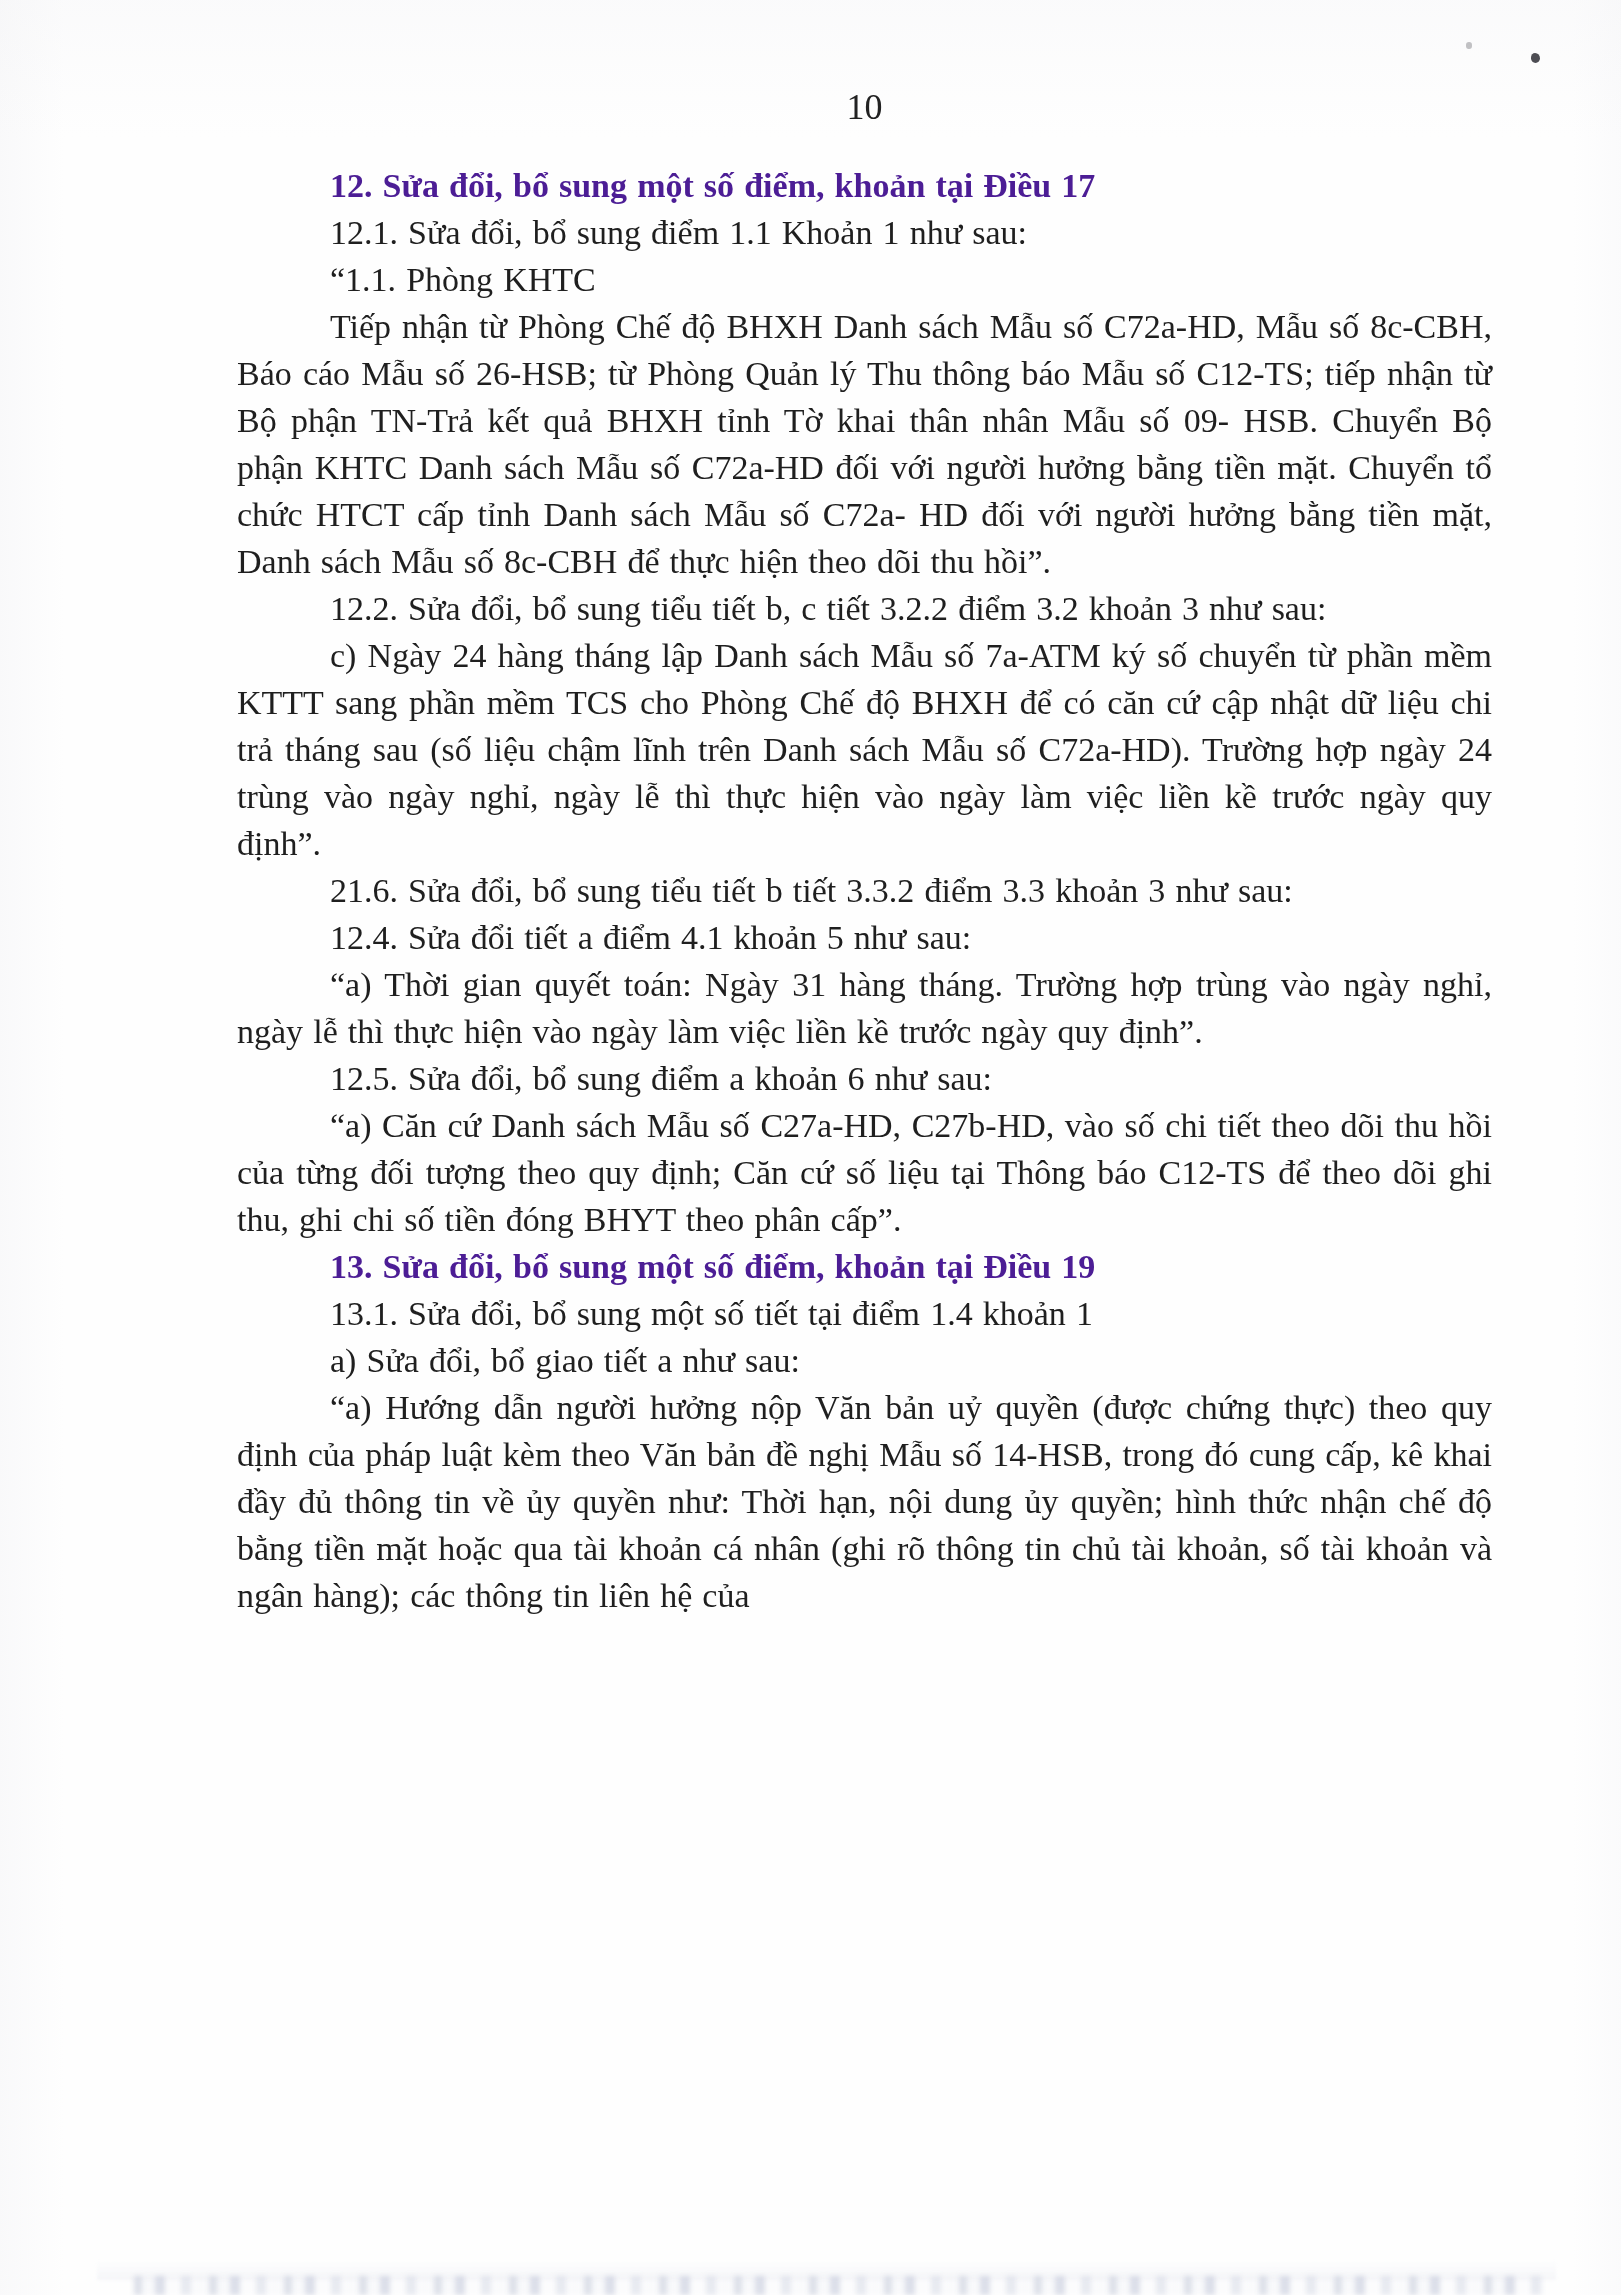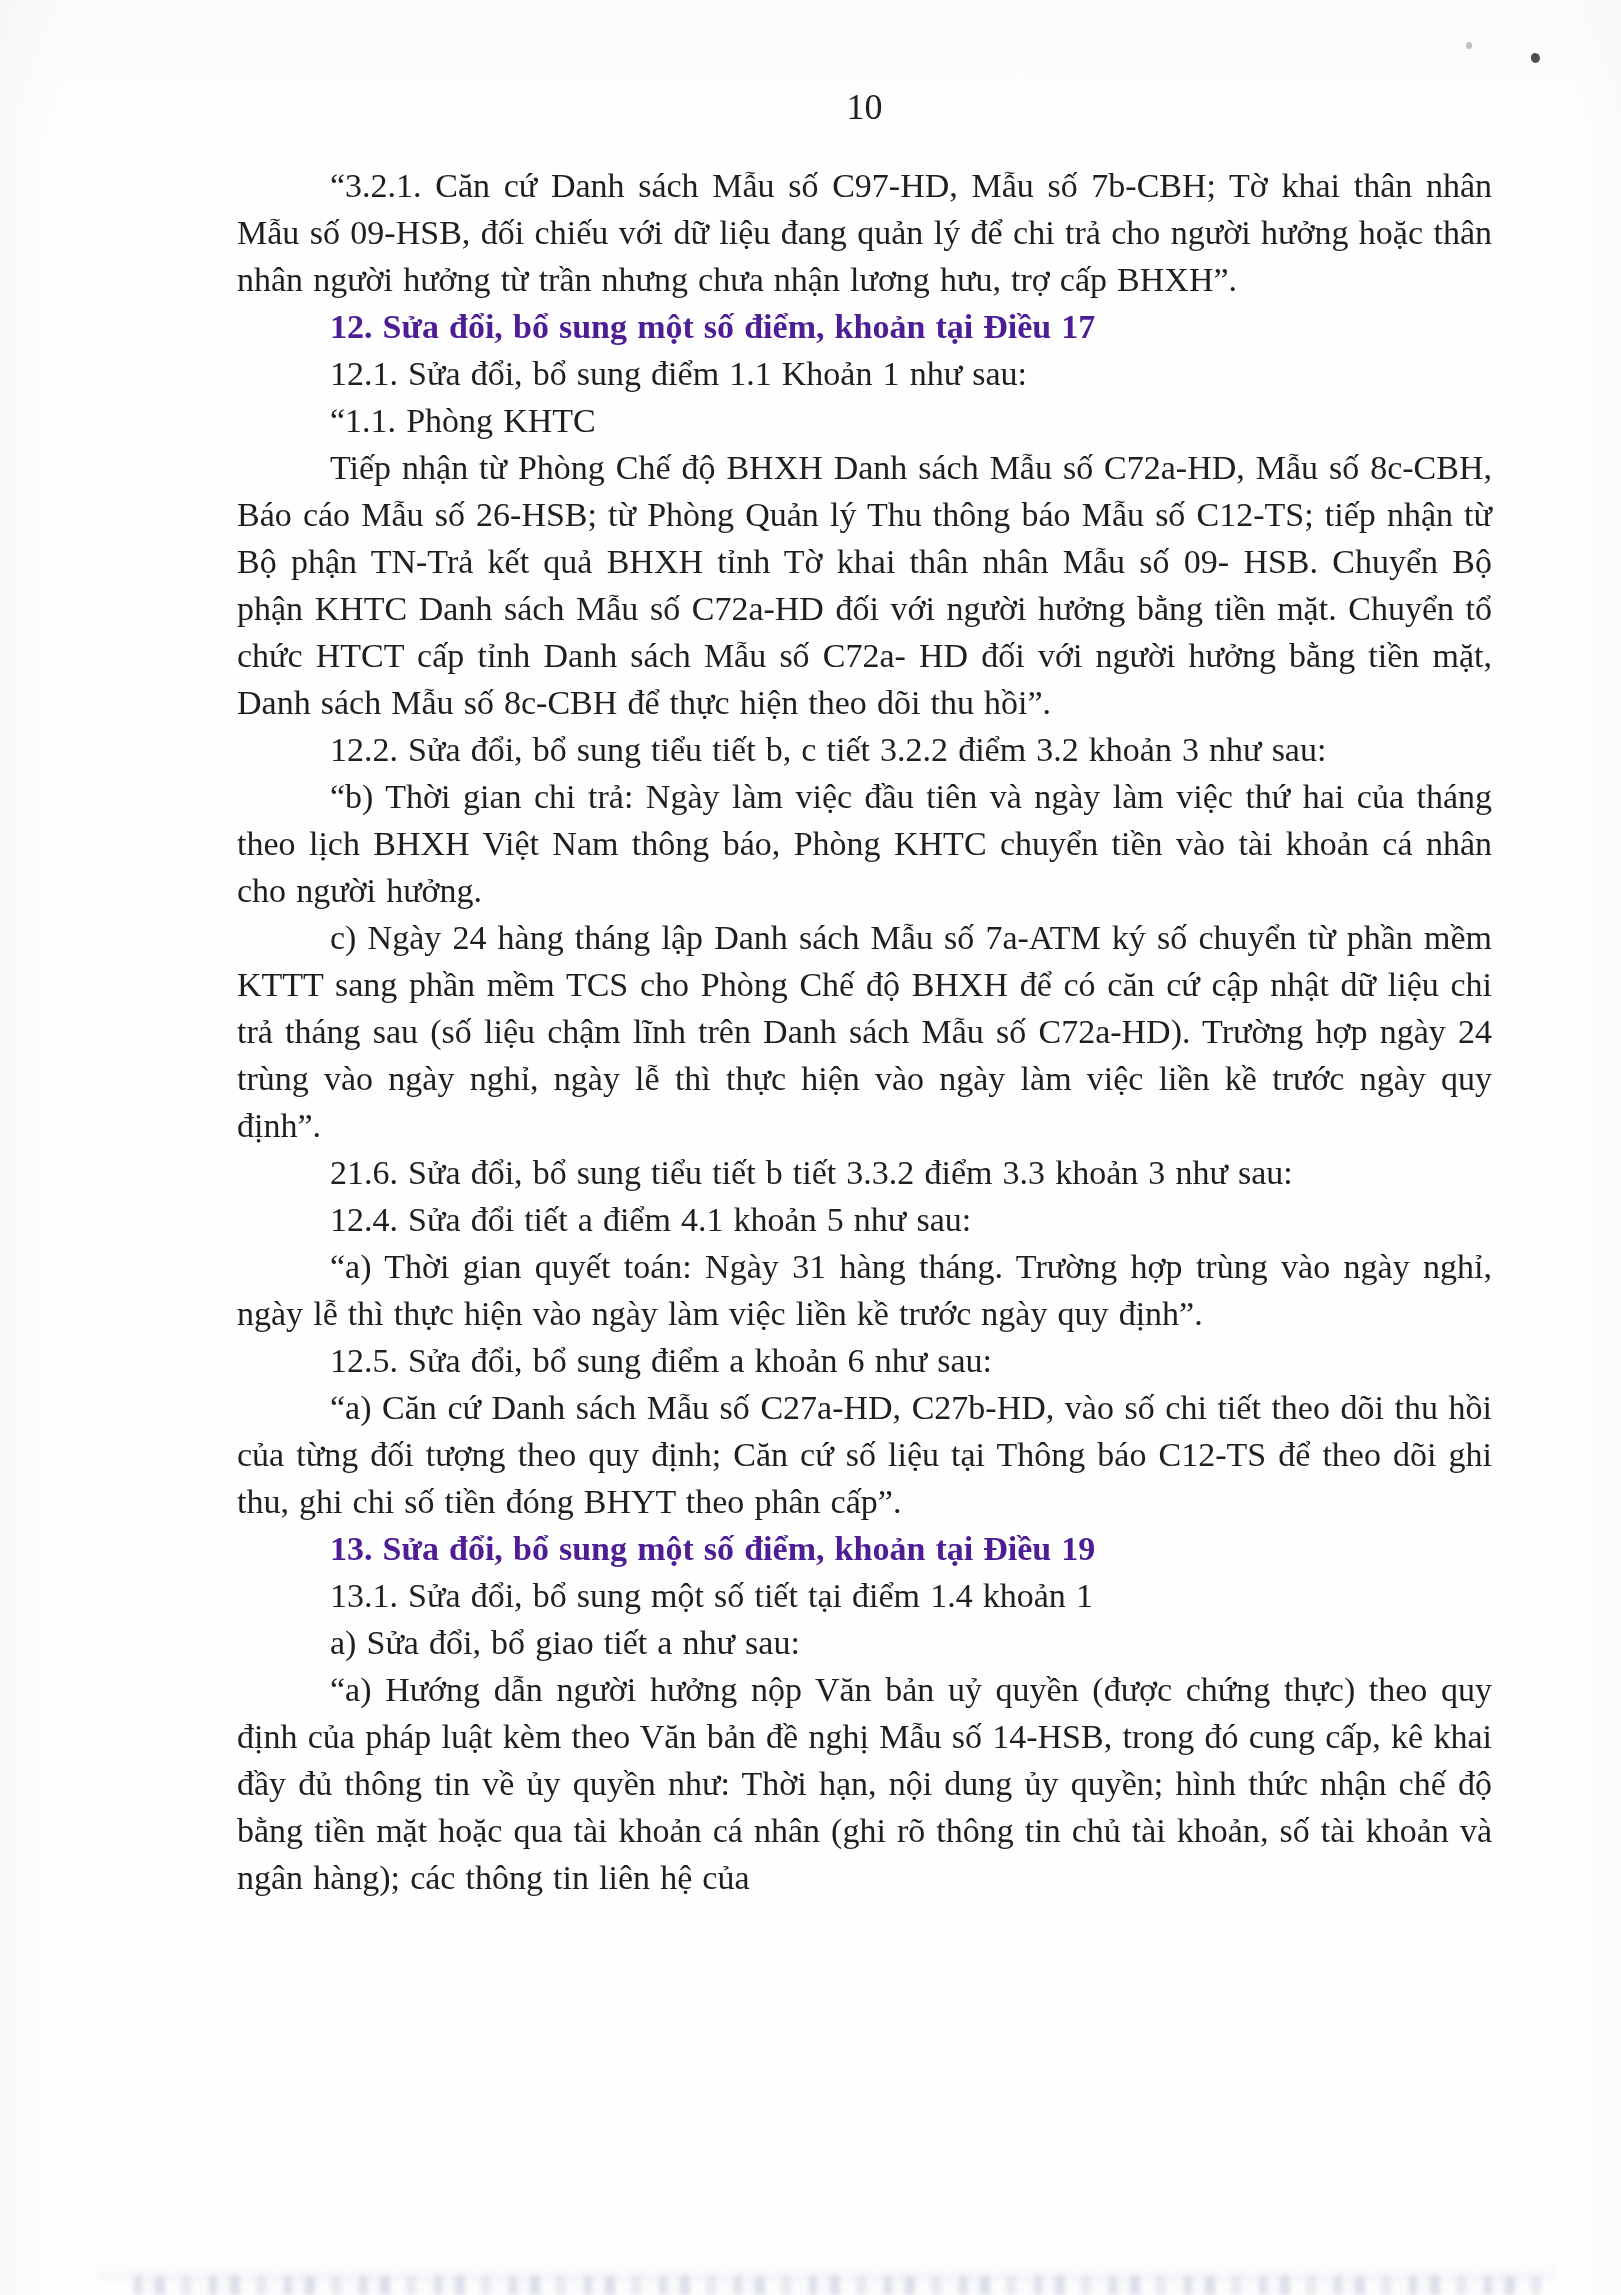--- a/index.html
+++ b/index.html
@@ -80,27 +80,25 @@
     filter:blur(1.6px);
   }
 </style>
 </head>
 <body>
 
 <div class="page">
   <div class="page-number">10</div>
 
   <div class="content">
-      <p class="para">“3.2.1. Căn cứ Danh sách Mẫu số C97-HD, Mẫu số 7b-CBH; Tờ khai thân nhân Mẫu số 09-HSB, đối chiếu với dữ liệu đang quản lý để chi trả cho người hưởng hoặc thân nhân người hưởng từ trần nhưng chưa nhận lương hưu, trợ cấp BHXH”.</p>
       <p class="para bold">12. Sửa đổi, bổ sung một số điểm, khoản tại Điều 17</p>
       <p class="para">12.1. Sửa đổi, bổ sung điểm 1.1 Khoản 1 như sau:</p>
       <p class="para">“1.1. Phòng KHTC</p>
       <p class="para">Tiếp nhận từ Phòng Chế độ BHXH Danh sách Mẫu số C72a-HD, Mẫu số 8c-CBH, Báo cáo Mẫu số 26-HSB; từ Phòng Quản lý Thu thông báo Mẫu số C12-TS; tiếp nhận từ Bộ phận TN-Trả kết quả BHXH tỉnh Tờ khai thân nhân Mẫu số 09- HSB. Chuyển Bộ phận KHTC Danh sách Mẫu số C72a-HD đối với người hưởng bằng tiền mặt. Chuyển tổ chức HTCT cấp tỉnh Danh sách Mẫu số C72a- HD đối với người hưởng bằng tiền mặt, Danh sách Mẫu số 8c-CBH để thực hiện theo dõi thu hồi”.</p>
       <p class="para">12.2. Sửa đổi, bổ sung tiểu tiết b, c tiết 3.2.2 điểm 3.2 khoản 3 như sau:</p>
-      <p class="para">“b) Thời gian chi trả: Ngày làm việc đầu tiên và ngày làm việc thứ hai của tháng theo lịch BHXH Việt Nam thông báo, Phòng KHTC chuyển tiền vào tài khoản cá nhân cho người hưởng.</p>
       <p class="para">c) Ngày 24 hàng tháng lập Danh sách Mẫu số 7a-ATM ký số chuyển từ phần mềm KTTT sang phần mềm TCS cho Phòng Chế độ BHXH để có căn cứ cập nhật dữ liệu chi trả tháng sau (số liệu chậm lĩnh trên Danh sách Mẫu số C72a-HD). Trường hợp ngày 24 trùng vào ngày nghỉ, ngày lễ thì thực hiện vào ngày làm việc liền kề trước ngày quy định”.</p>
       <p class="para">21.6. Sửa đổi, bổ sung tiểu tiết b tiết 3.3.2 điểm 3.3 khoản 3 như sau:</p>
       <p class="para">12.4. Sửa đổi tiết a điểm 4.1 khoản 5 như sau:</p>
       <p class="para">“a) Thời gian quyết toán: Ngày 31 hàng tháng. Trường hợp trùng vào ngày nghỉ, ngày lễ thì thực hiện vào ngày làm việc liền kề trước ngày quy định”.</p>
       <p class="para">12.5. Sửa đổi, bổ sung điểm a khoản 6 như sau:</p>
       <p class="para">“a) Căn cứ Danh sách Mẫu số C27a-HD, C27b-HD, vào số chi tiết theo dõi thu hồi của từng đối tượng theo quy định; Căn cứ số liệu tại Thông báo C12-TS để theo dõi ghi thu, ghi chi số tiền đóng BHYT theo phân cấp”.</p>
       <p class="para bold">13. Sửa đổi, bổ sung một số điểm, khoản tại Điều 19</p>
       <p class="para">13.1. Sửa đổi, bổ sung một số tiết tại điểm 1.4 khoản 1</p>
       <p class="para">a) Sửa đổi, bổ giao tiết a như sau:</p>
       <p class="para">“a) Hướng dẫn người hưởng nộp Văn bản uỷ quyền (được chứng thực) theo quy định của pháp luật kèm theo Văn bản đề nghị Mẫu số 14-HSB, trong đó cung cấp, kê khai đầy đủ thông tin về ủy quyền như: Thời hạn, nội dung ủy quyền; hình thức nhận chế độ bằng tiền mặt hoặc qua tài khoản cá nhân (ghi rõ thông tin chủ tài khoản, số tài khoản và ngân hàng); các thông tin liên hệ của</p>

